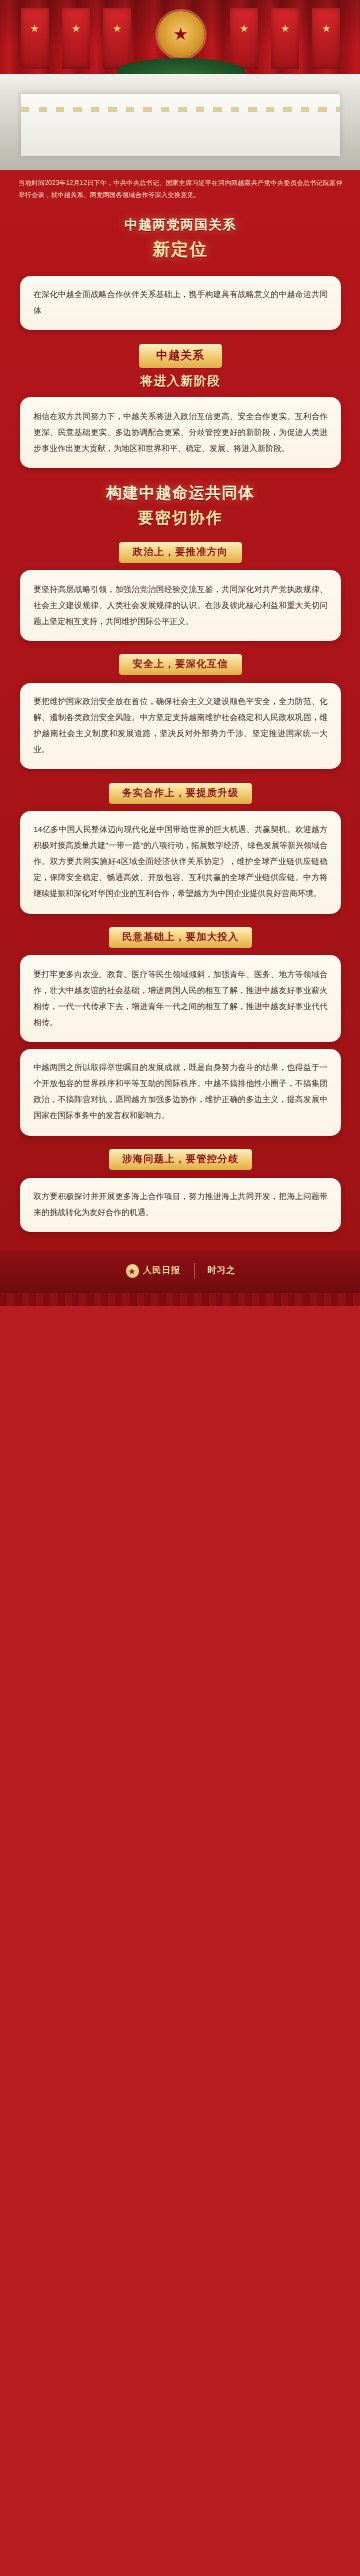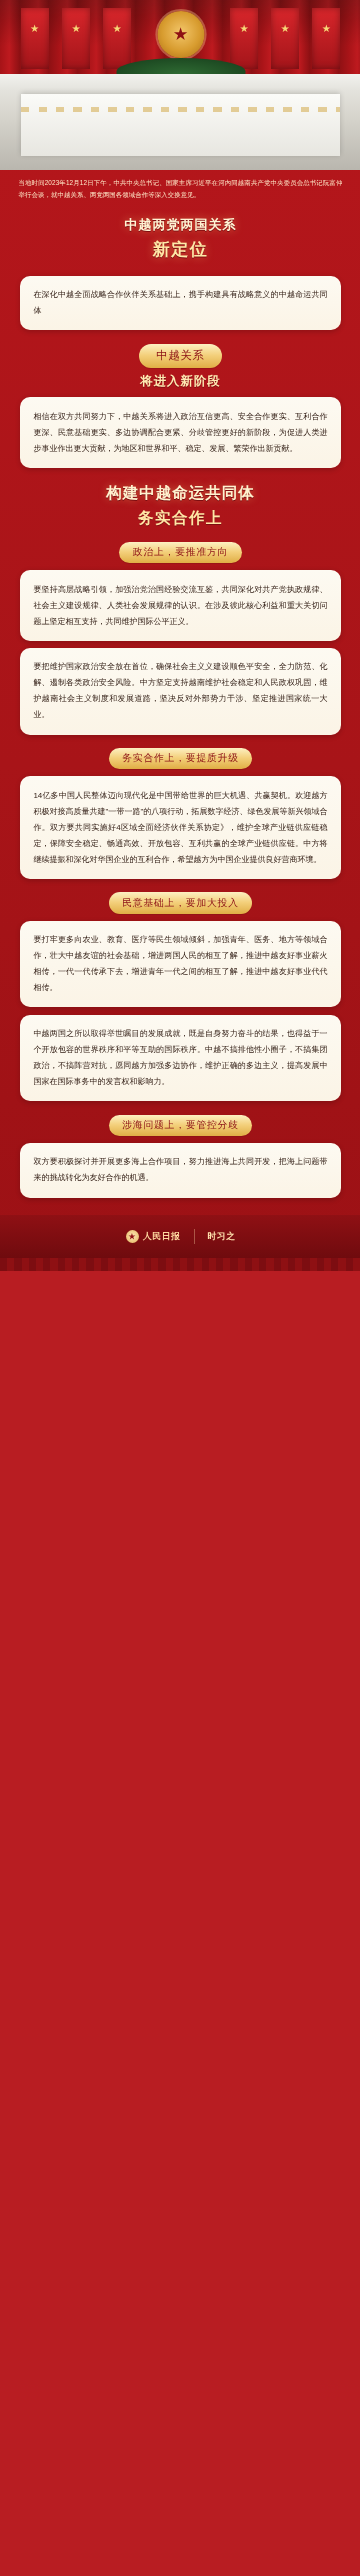--- a/index.html
+++ b/index.html
@@ -134,25 +134,25 @@
   }
   
   .banner{
     width: 321px;
     margin: 13.4px auto 0 auto;
     text-align:center;
   }
   .banner .bar{
     display:inline-block;
     padding: 4.6px 17.5px;
-    border-radius: 12px;
+    border-radius: 3px;
     background: linear-gradient(180deg,#fdf0c2 0%, #f3cf7a 48%, #e0ae45 100%);
     color:#8c1116;
     font-size: 11.3px;
-    font-weight: 400;
+    font-weight: 700;
     letter-spacing: 0.8px;
     box-shadow: 0 1px 0 rgba(120,20,20,.35);
   }
   .banner.small .bar{ font-size: 9.8px; padding: 4.1px 13.4px; }
   .banner .sub{
     margin-top: 5.2px;
     font-size: 12.4px;
     font-weight: 700;
     letter-spacing: 1px;
     color:#ffeab2;
@@ -239,32 +239,35 @@
     <div class="l1">中越两党两国关系</div>
     <div class="l2">新定位</div>
   </div>
 
   <div class="card">在深化中越全面战略合作伙伴关系基础上，携手构建具有战略意义的中越命运共同体</div>
 
   <div class="banner">
     <div class="bar">中越关系</div>
     <div class="sub">将进入新阶段</div>
   </div>
-  <div class="card">相信在双方共同努力下，中越关系将进入政治互信更高、安全合作更实、互利合作更深、民意基础更实、多边协调配合更紧、分歧管控更好的新阶段，为促进人类进步事业作出更大贡献，为地区和世界和平、稳定、发展、繁荣作出新贡献。</div>
+  <div class="card">相信在双方共同努力下，中越关系将进入政治互信更高、安全合作更实、互利合作更深、民意基础更实、多边协调配合更紧、分歧管控更好的新阶段，为促进人类进步事业作出更大贡献，为地区和世界和平、稳定、发展、将进入新阶段。</div>
 
   <div class="section-title">
     <div class="t1">构建中越命运共同体</div>
-    <div class="t2">务实合作上</div>
+    <div class="t2">要密切协作</div>
   </div>
 
   <div class="banner small">
     <div class="bar">政治上，要推准方向</div>
   </div>
   <div class="card">要坚持高层战略引领，加强治党治国经验交流互鉴，共同深化对共产党执政规律、社会主义建设规律、人类社会发展规律的认识。在涉及彼此核心利益和重大关切问题上坚定相互支持，共同维护国际公平正义。</div>
 
+  <div class="banner small">
+    <div class="bar">安全上，要深化互信</div>
+  </div>
   <div class="card">要把维护国家政治安全放在首位，确保社会主义义建设顺色平安全，全力防范、化解、遏制各类政治安全风险。中方坚定支持越南维护社会稳定和人民政权巩固，维护越南社会主义制度和发展道路，坚决反对外部势力干涉、坚定推进国家统一大业。</div>
 
   <div class="banner small">
     <div class="bar">务实合作上，要提质升级</div>
   </div>
   <div class="card">14亿多中国人民整体迈向现代化是中国带给世界的巨大机遇、共赢契机。欢迎越方积极对接高质量共建"一带一路"的八项行动，拓展数字经济、绿色发展等新兴领域合作。双方要共同实施好4区域全面经济伙伴关系协定》，维护全球产业链供应链稳定，保障安全稳定、畅通高效、开放包容、互利共赢的全球产业链供应链。中方将继续提振和深化对华国企业的互利合作，希望越方为中国企业提供良好营商环境。</div>
 
   <div class="banner small">
     <div class="bar">民意基础上，要加大投入</div>
   </div>

